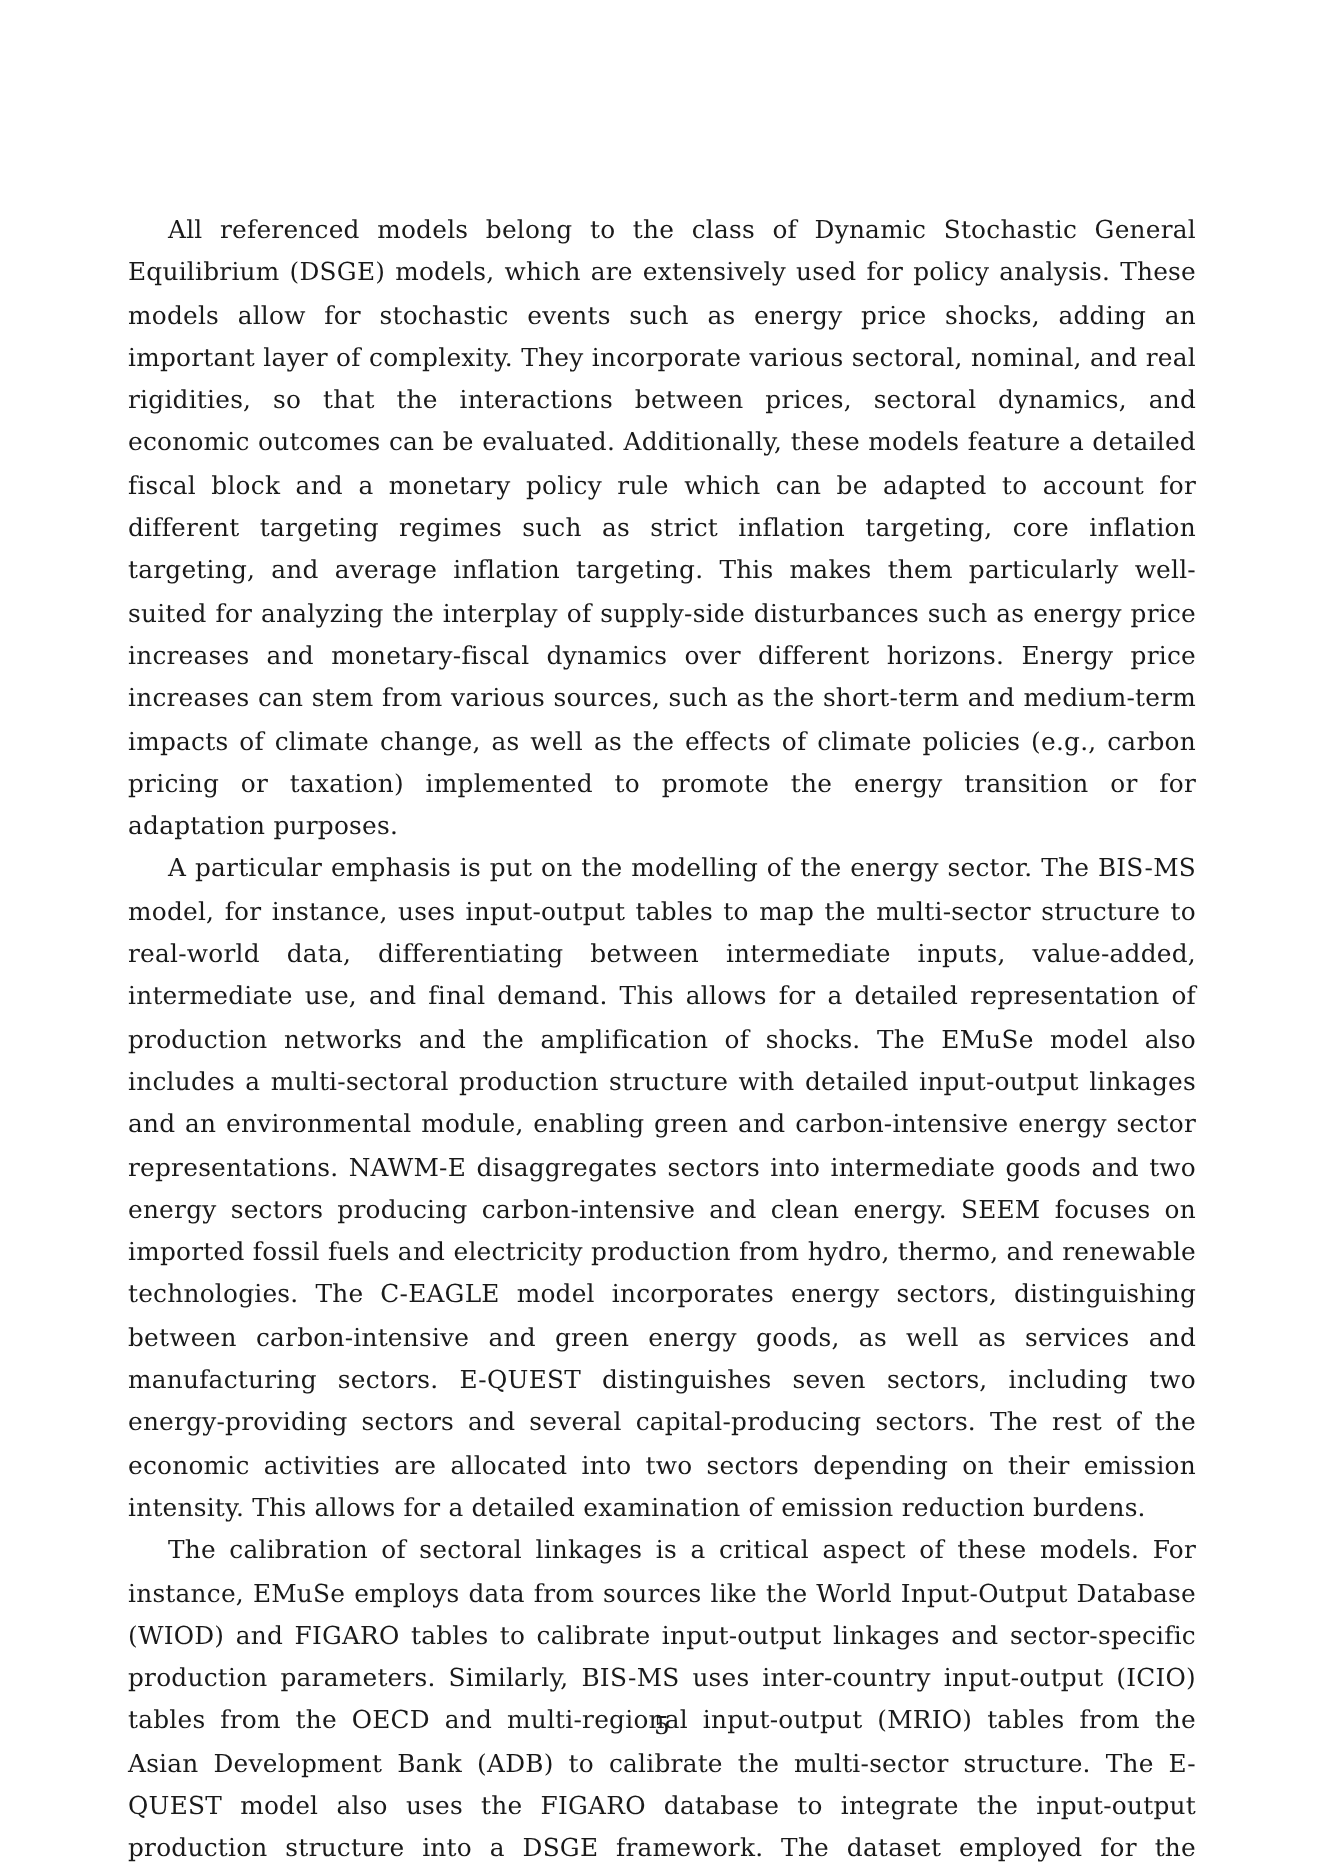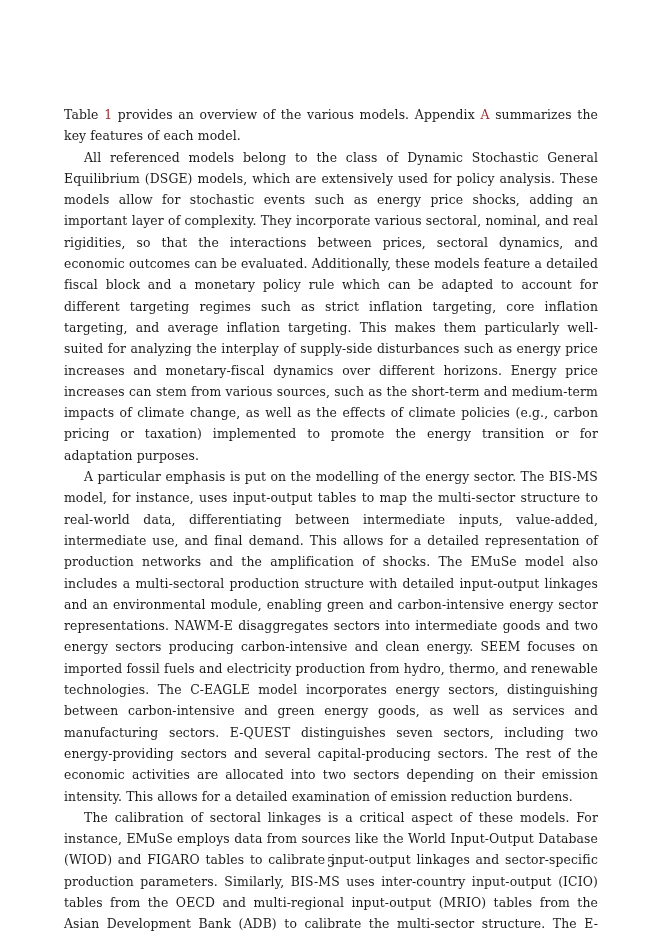--- a/index.html
+++ b/index.html
@@ -59,21 +59,20 @@
     font-family: "DejaVu Serif", "Liberation Serif", serif;
   }
 </style>
 </head>
 <body>
 
 <div class="page">
 
   <div class="text-column">
 
-    <p class="para"><span>Table </span><a class="ref-link" href="#">1</a><span> provides an overview of the various models. Appendix </span><a class="ref-link" href="#">A</a><span> summarizes the key features of each model.</span></p>
 
     <p class="para indent">All referenced models belong to the class of Dynamic Stochastic General Equilibrium (DSGE) models, which are extensively used for policy analysis. These models allow for stochastic events such as energy price shocks, adding an important layer of complexity. They incorporate various sectoral, nominal, and real rigidities, so that the interactions between prices, sectoral dynamics, and economic outcomes can be evaluated. Additionally, these models feature a detailed fiscal block and a monetary policy rule which can be adapted to account for different targeting regimes such as strict inflation targeting, core inflation targeting, and average inflation targeting. This makes them particularly well-suited for analyzing the interplay of supply-side disturbances such as energy price increases and monetary-fiscal dynamics over different horizons. Energy price increases can stem from various sources, such as the short-term and medium-term impacts of climate change, as well as the effects of climate policies (e.g., carbon pricing or taxation) implemented to promote the energy transition or for adaptation purposes.</p>
 
     <p class="para indent">A particular emphasis is put on the modelling of the energy sector. The BIS-MS model, for instance, uses input-output tables to map the multi-sector structure to real-world data, differentiating between intermediate inputs, value-added, intermediate use, and final demand. This allows for a detailed representation of production networks and the amplification of shocks. The EMuSe model also includes a multi-sectoral production structure with detailed input-output linkages and an environmental module, enabling green and carbon-intensive energy sector representations. NAWM-E disaggregates sectors into intermediate goods and two energy sectors producing carbon-intensive and clean energy. SEEM focuses on imported fossil fuels and electricity production from hydro, thermo, and renewable technologies. The C-EAGLE model incorporates energy sectors, distinguishing between carbon-intensive and green energy goods, as well as services and manufacturing sectors. E-QUEST distinguishes seven sectors, including two energy-providing sectors and several capital-producing sectors. The rest of the economic activities are allocated into two sectors depending on their emission intensity. This allows for a detailed examination of emission reduction burdens.</p>
 
     <p class="para indent">The calibration of sectoral linkages is a critical aspect of these models. For instance, EMuSe employs data from sources like the World Input-Output Database (WIOD) and FIGARO tables to calibrate input-output linkages and sector-specific production parameters. Similarly, BIS-MS uses inter-country input-output (ICIO) tables from the OECD and multi-regional input-output (MRIO) tables from the Asian Development Bank (ADB) to calibrate the multi-sector structure. The E-QUEST model also uses the FIGARO database to integrate the input-output production structure into a DSGE framework. The dataset employed for the calibration of the</p>
 
   </div>
 
   <div class="page-number">5</div>

